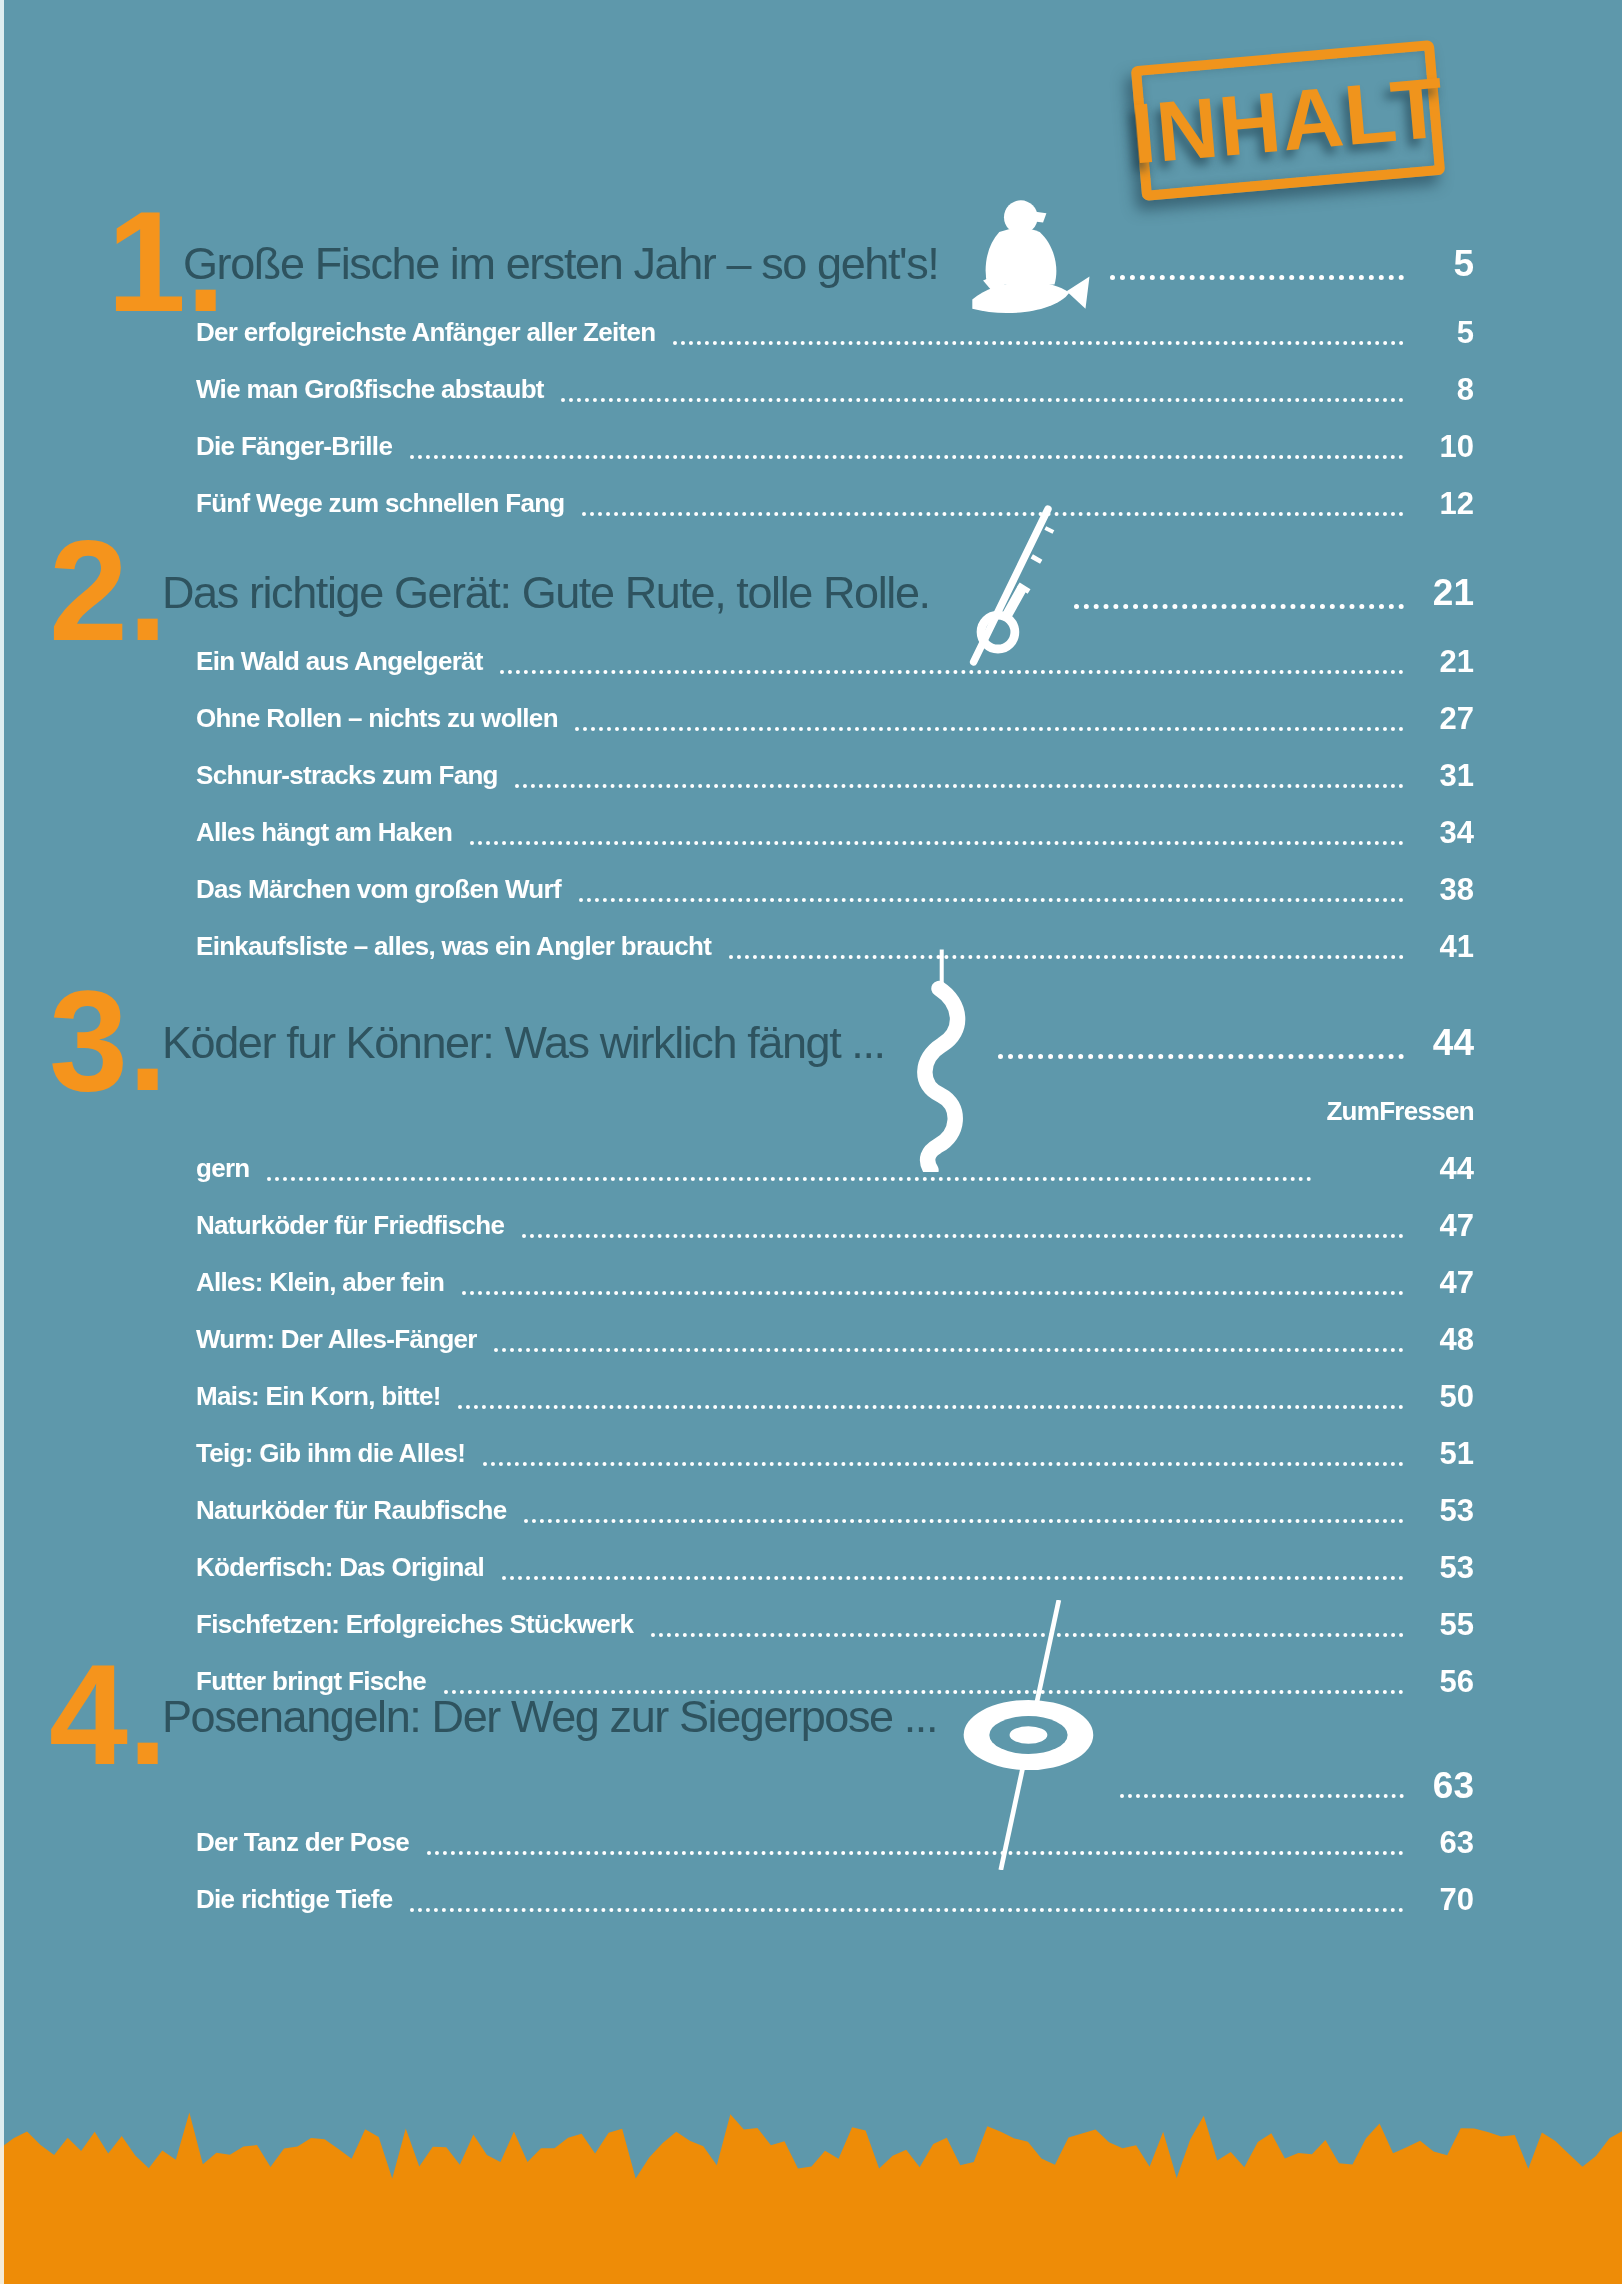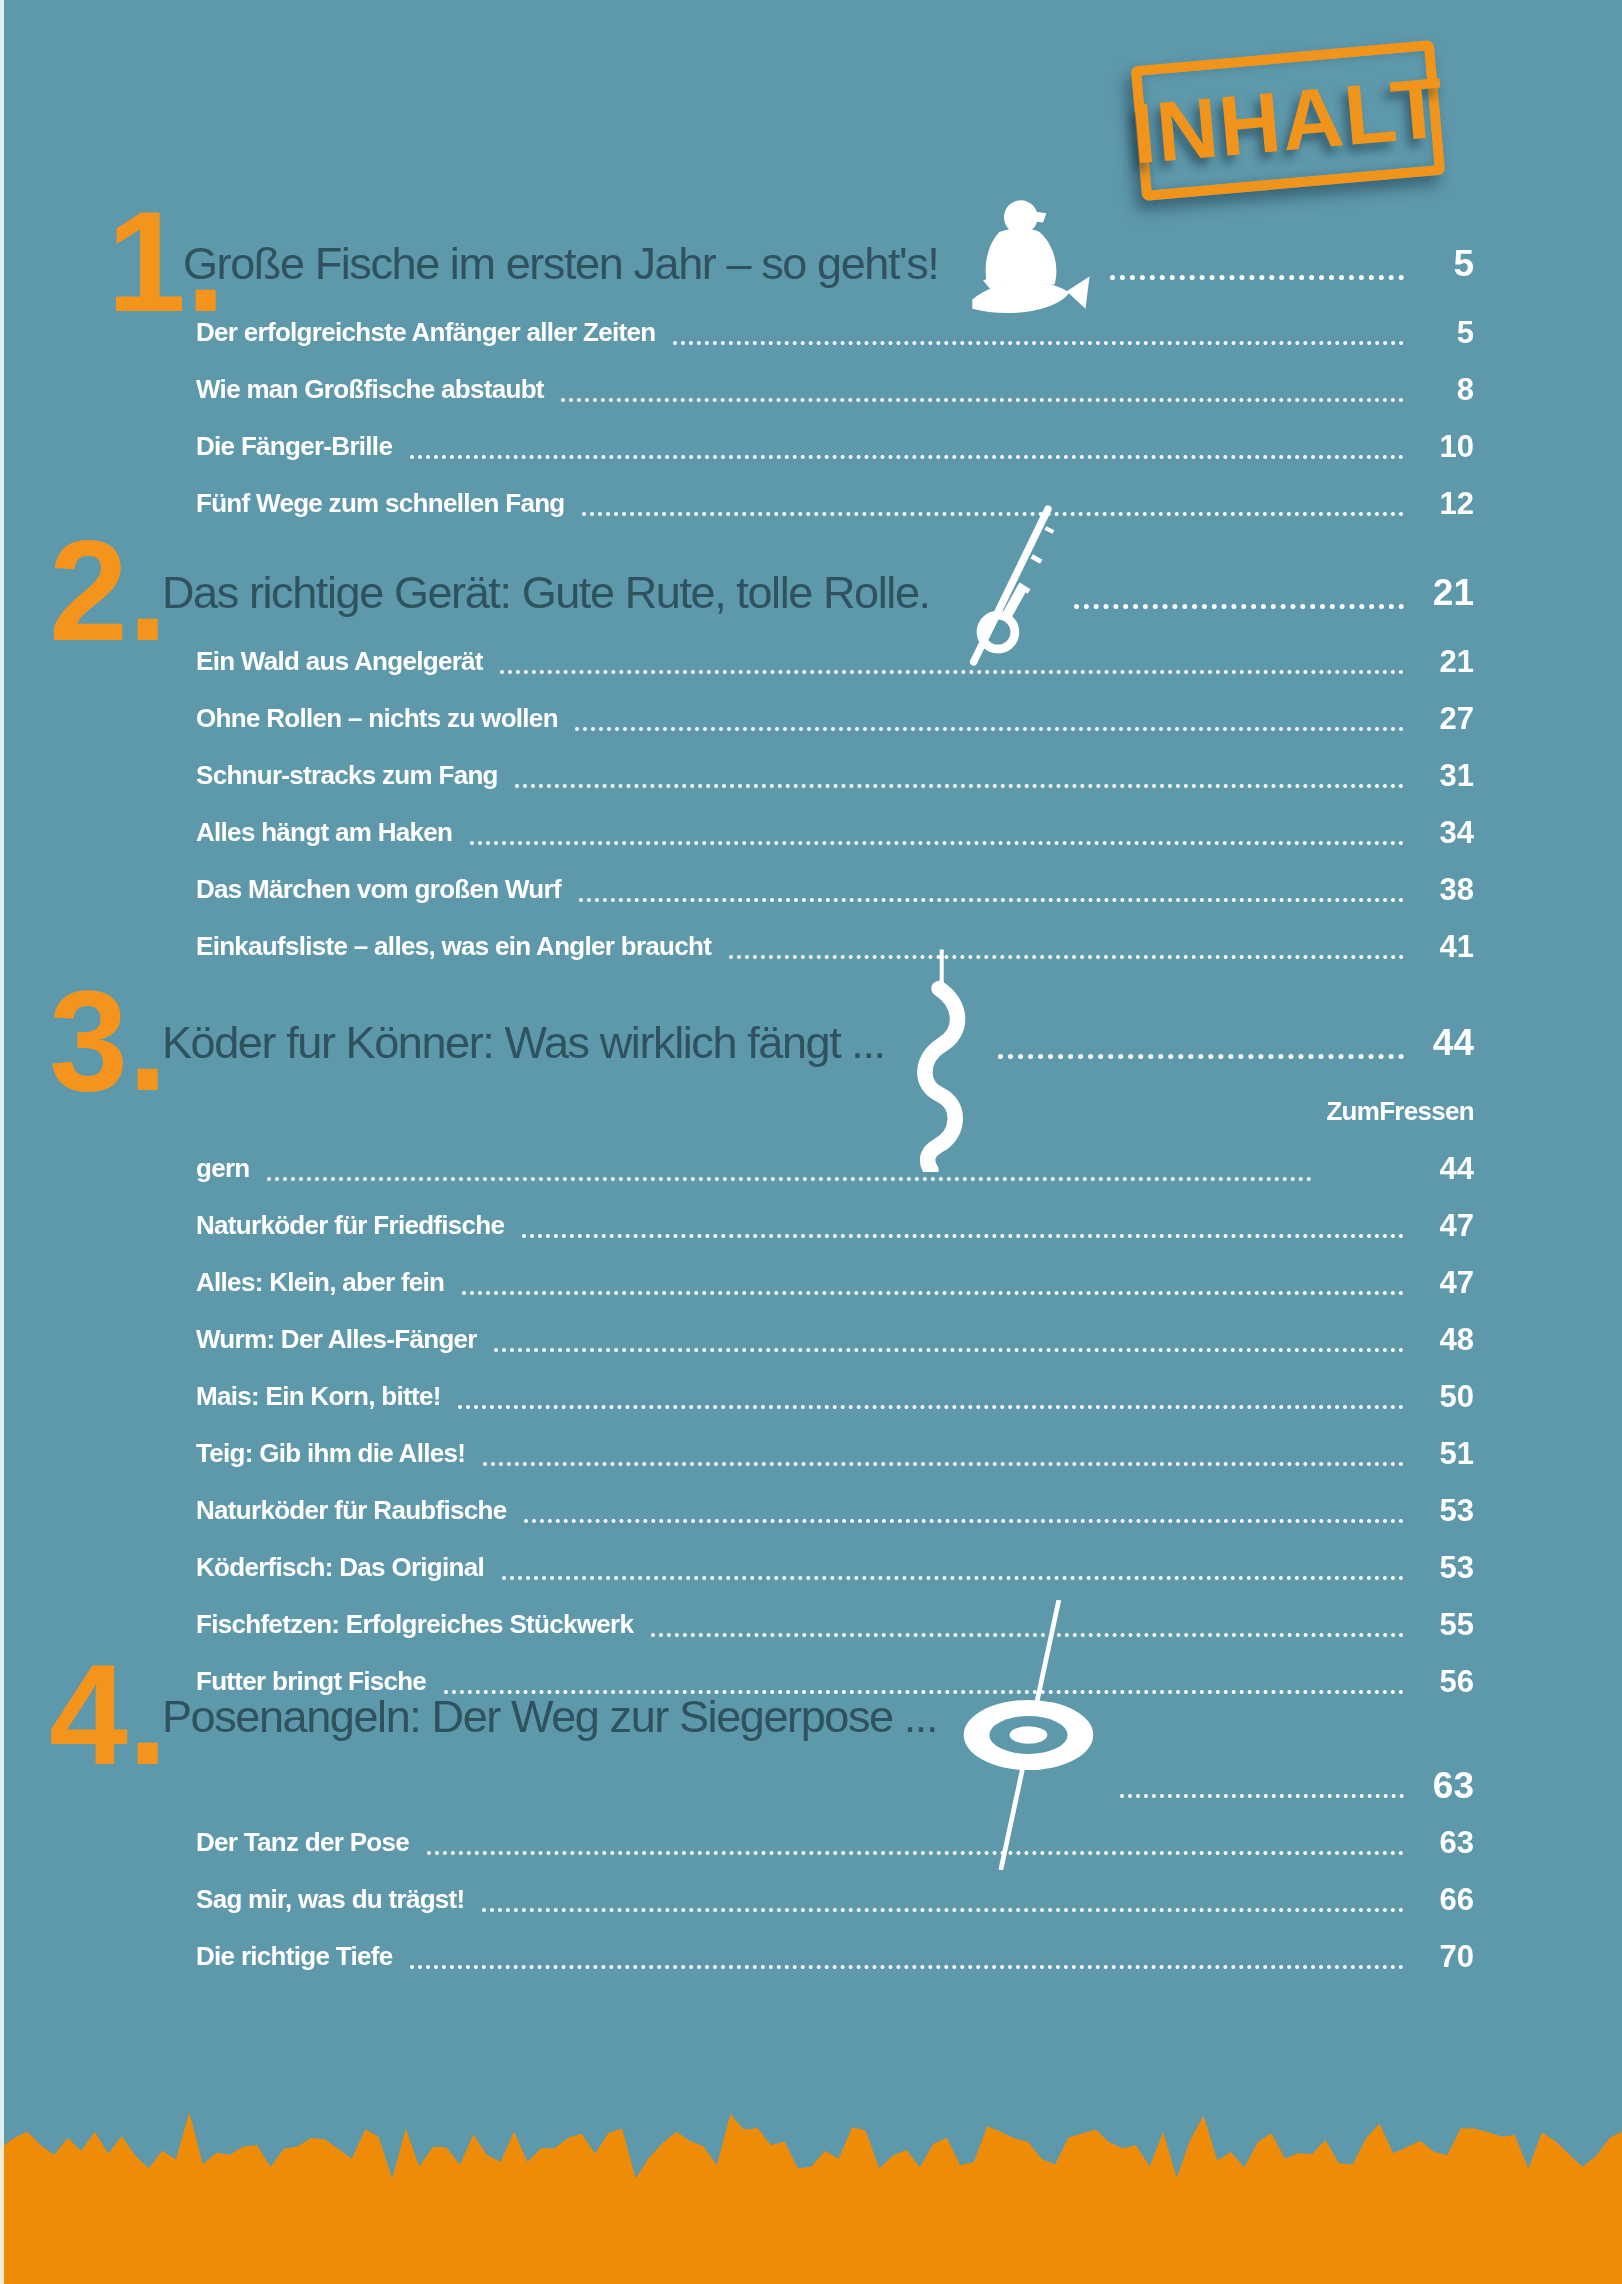--- a/index.html
+++ b/index.html
@@ -262,25 +262,20 @@
         <span class="label" style="flex:1"></span>
         <span class="dots"></span>
         <span class="num" style="font-size:37px;font-weight:800">63</span>
       </div>
       <div class="row">
         <span class="label">Der Tanz der Pose</span>
         <span class="dots"></span>
         <span class="num">63</span>
       </div>
       <div class="row">
-        <span class="label">Sag mir, was du trägst!</span>
-        <span class="dots"></span>
-        <span class="num">66</span>
-      </div>
-      <div class="row">
         <span class="label">Die richtige Tiefe</span>
         <span class="dots"></span>
         <span class="num">70</span>
       </div>
     </div>
 
   <div class="band" id="band">
       <svg viewBox="0 0 2400 260" preserveAspectRatio="none">
         <polygon points="0,260 0,59.4 20,44.6 40,34.7 60,54.6 80,69.4 100,44.1 120,63.6 140,35.0 160,67.2 180,41.3 200,70.3 220,89.1 240,62.8 260,76.4 280,6.8 300,83.0 320,66.2 340,69.2 360,57.0 380,54.7 400,87.3 420,59.7 440,57.0 460,44.2 480,46.2 500,60.1 520,74.8 540,31.4 560,42.9 580,104.2 600,30.4 620,86.5 640,57.4 660,58.1 680,83.8 700,39.3 720,69.6 740,79.8 760,34.9 780,79.8 800,59.6 820,59.3 840,43.8 860,38.2 880,67.4 900,36.5 920,30.5 940,104.3 960,73.0 980,51.6 1000,35.0 1020,48.2 1040,56.4 1060,84.4 1080,9.2 1100,31.9 1120,29.5 1140,54.9 1160,49.2 1180,89.4 1200,86.4 1220,63.3 1240,75.0 1260,28.6 1280,33.1 1300,89.4 1320,70.6 1340,61.7 1360,87.6 1380,53.3 1400,44.0 1420,84.5 1440,79.8 1460,27.0 1480,35.1 1500,45.0 1520,49.8 1540,74.5 1560,84.0 1580,43.4 1600,37.6 1620,31.7 1640,50.7 1660,59.5 1680,55.2 1700,86.8 1720,35.2 1740,103.4 1760,46.6 1780,11.6 1800,77.4 1820,65.1 1840,87.7 1860,50.1 1880,37.4 1900,74.6 1920,66.6 1940,68.5 1960,47.2 1980,81.8 2000,83.3 2020,44.6 2040,22.8 2060,66.9 2080,57.8 2100,48.5 2120,64.2 2140,69.7 2160,30.0 2180,30.2 2200,35.3 2220,42.2 2240,40.0 2260,89.7 2280,36.2 2300,48.6 2320,67.8 2340,86.9 2360,70.9 2380,44.7 2400,33.4 2400,260" fill="#ee8c07"></polygon>
       </svg>

